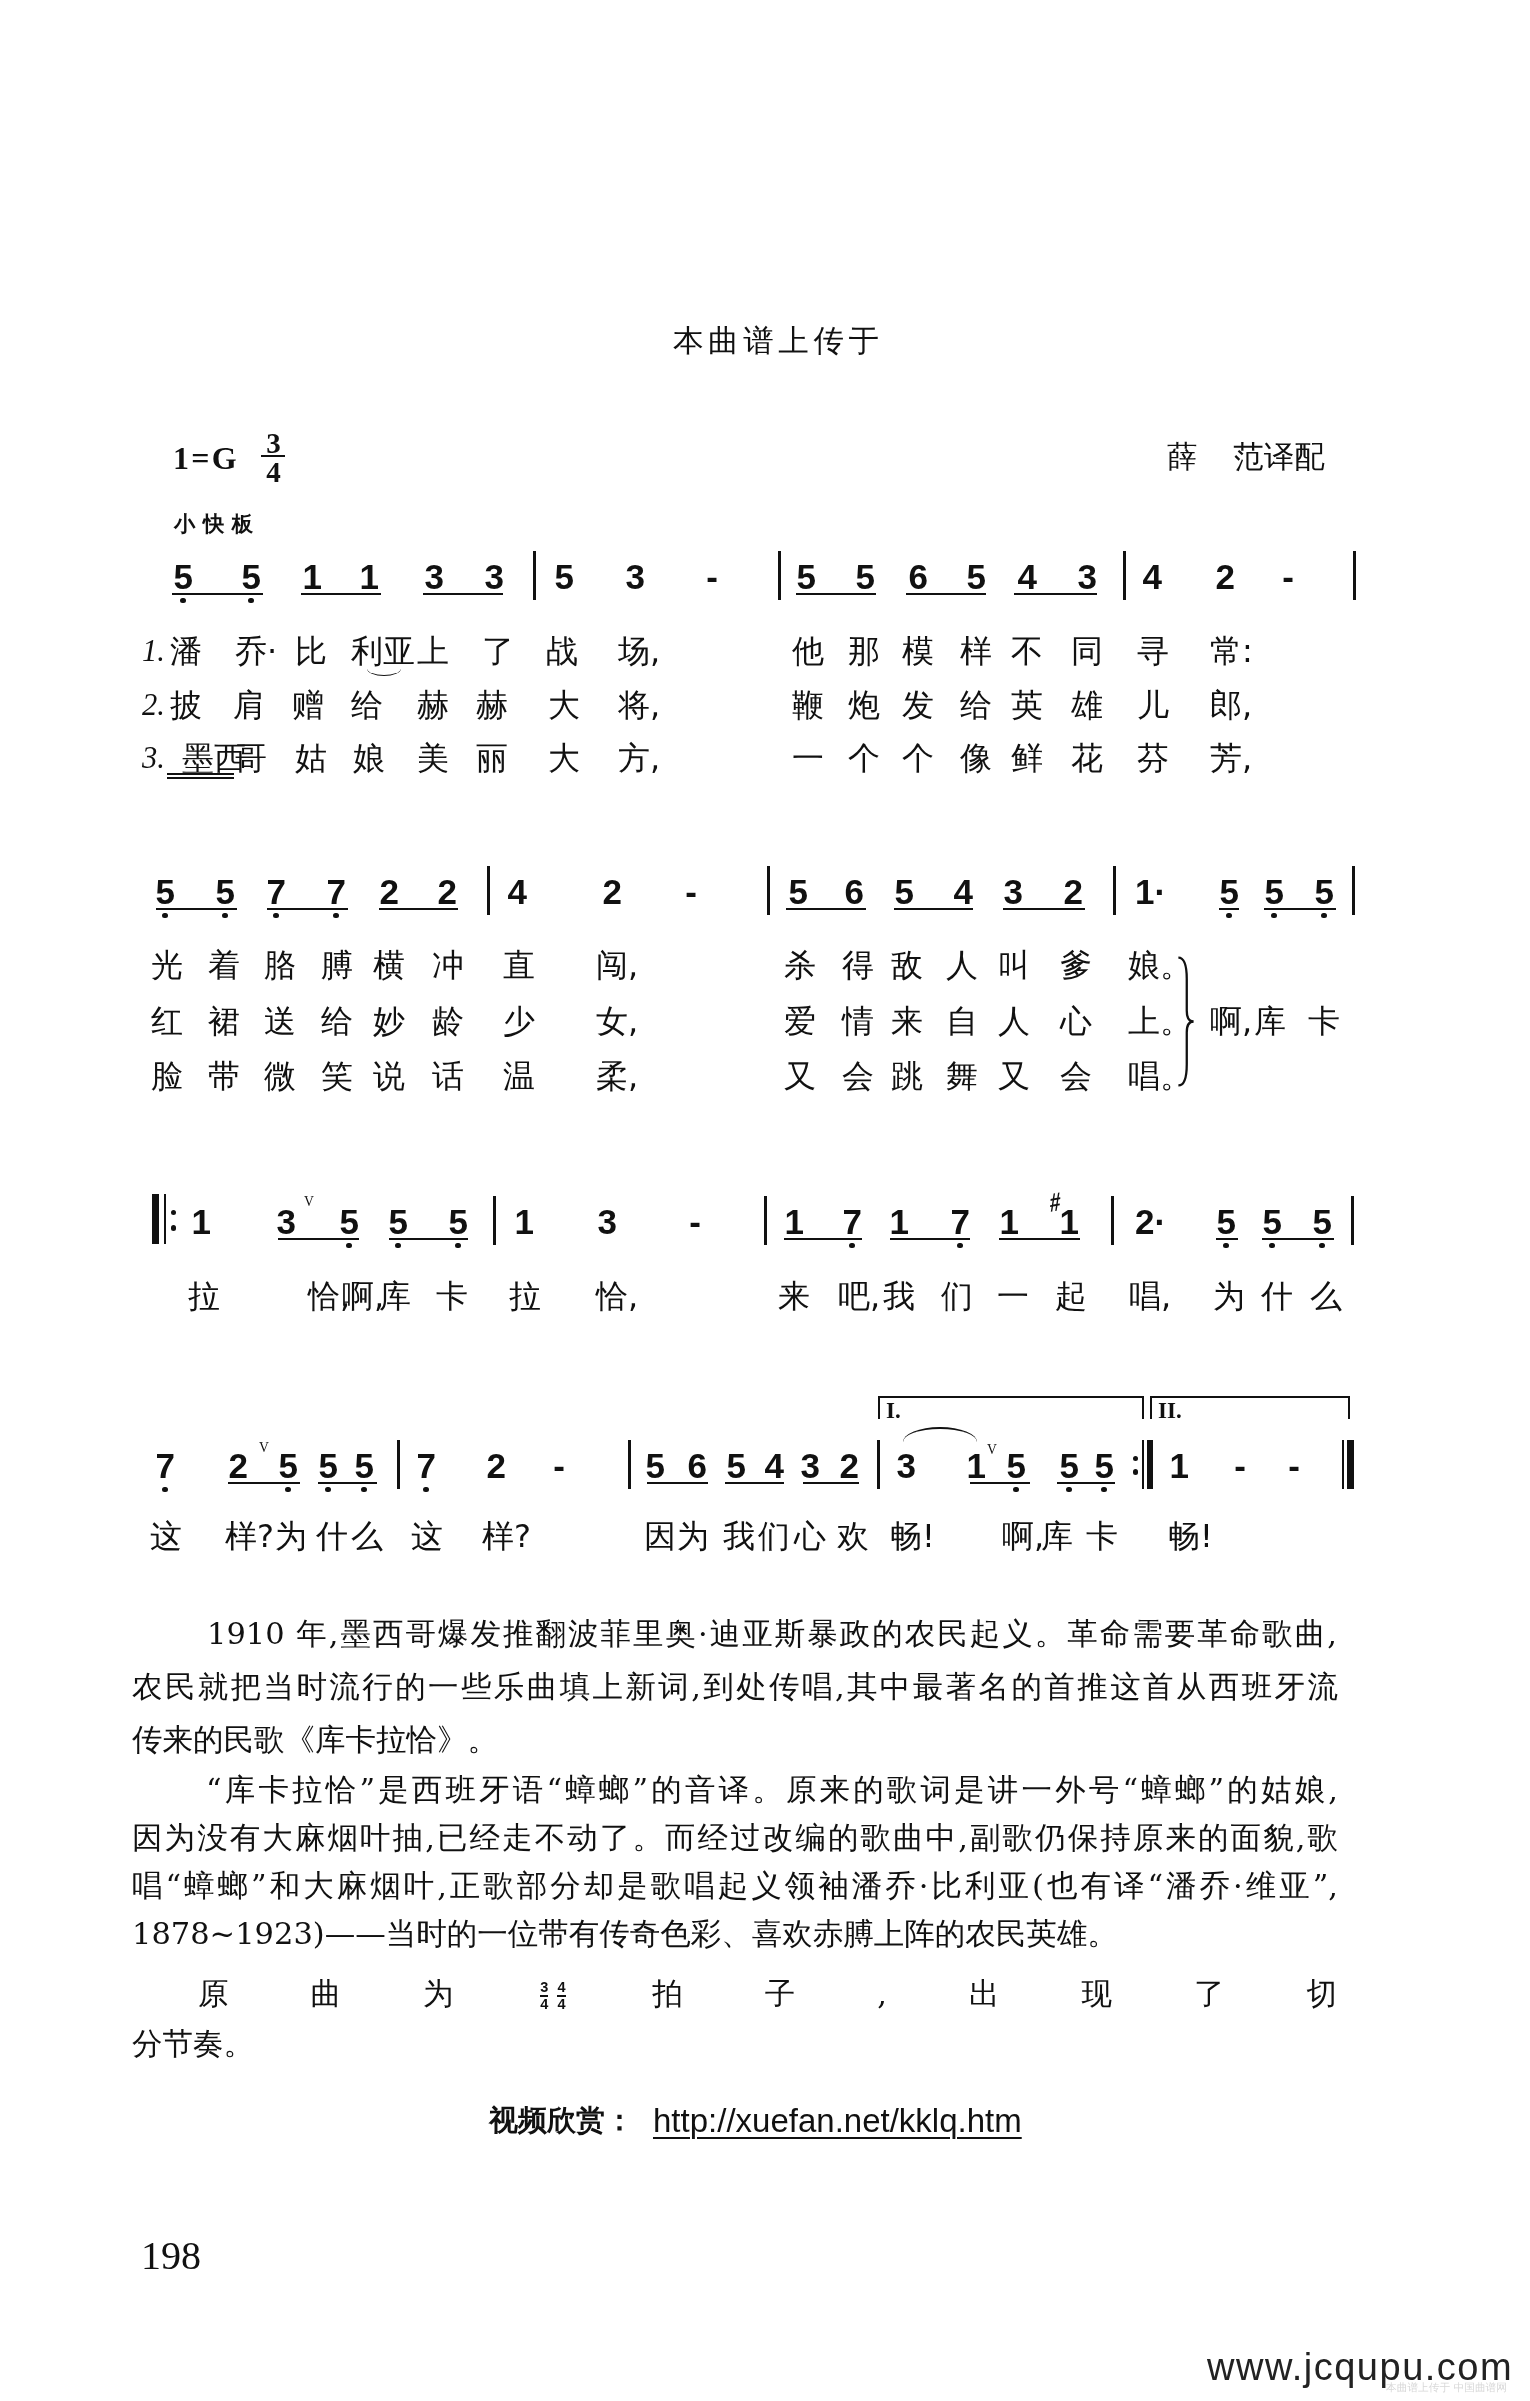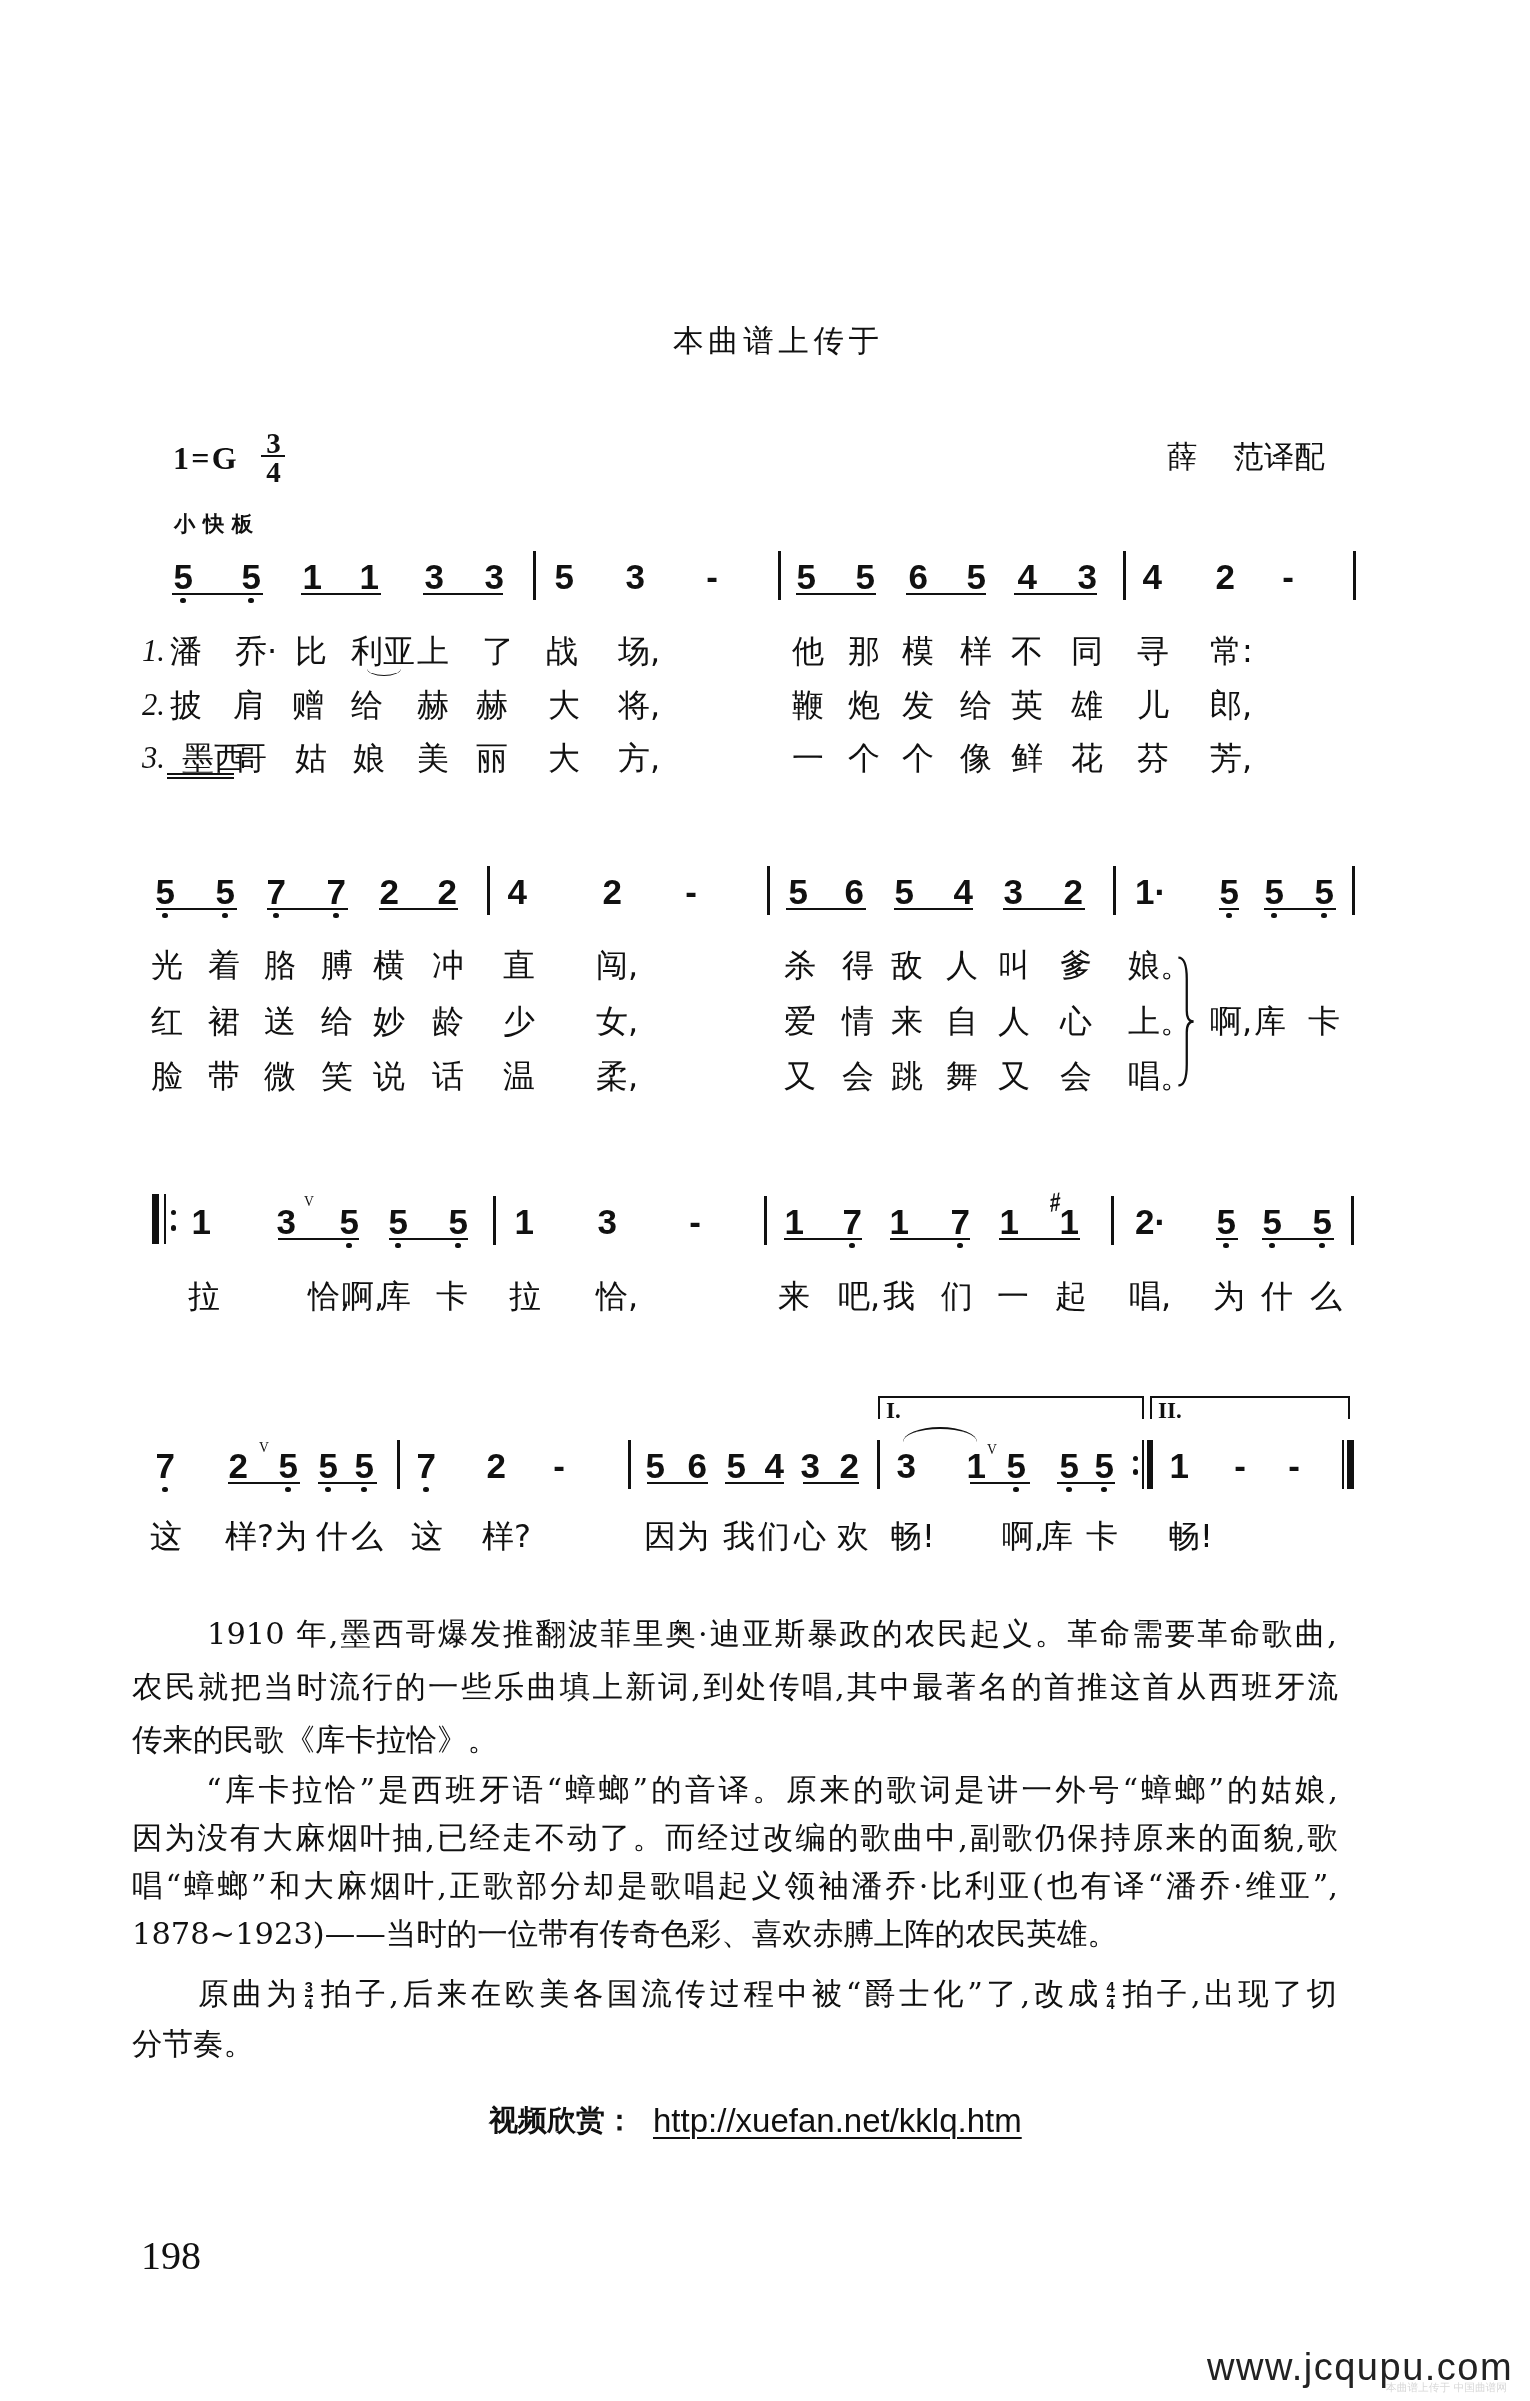--- a/index.html
+++ b/index.html
@@ -375,21 +375,21 @@
     <div class="cl" style="top:1609px;padding-left:75px;width:1130px">1910 年,墨西哥爆发推翻波菲里奥·迪亚斯暴政的农民起义。革命需要革命歌曲,</div>
     <div class="cl" style="top:1662px">农民就把当时流行的一些乐曲填上新词,到处传唱,其中最著名的首推这首从西班牙流</div>
     <div class="cl last" style="top:1715px">传来的民歌《库卡拉恰》。</div>
 
     <div class="cl" style="top:1765px;padding-left:74px;width:1132px">“库卡拉恰”是西班牙语“蟑螂”的音译。原来的歌词是讲一外号“蟑螂”的姑娘,</div>
     <div class="cl" style="top:1813px">因为没有大麻烟叶抽,已经走不动了。而经过改编的歌曲中,副歌仍保持原来的面貌,歌</div>
     <div class="cl" style="top:1861px">唱“蟑螂”和大麻烟叶,正歌部分却是歌唱起义领袖潘乔·比利亚(也有译“潘乔·维亚”,</div>
     <div class="cl last" style="top:1909px">1878~1923)——当时的一位带有传奇色彩、喜欢赤膊上阵的农民英雄。</div>
 
     <div class="cl" style="top:1969px;padding-left:66px;width:1139px">
-      <span>原曲为</span><span class="frac"><span>3</span><i class="fl"></i><span>4</span></span><span>拍子,后来在欧美各国流传过程中被“爵士化”了,改成</span><span class="frac"><span>4</span><i class="fl"></i><span>4</span></span><span>拍子,出现了切</span>
+      <span>原曲为</span><span class="frac"><span>3</span><i class="fl"></i><span>4</span></span><span class="frac"><span>4</span><i class="fl"></i><span>4</span></span><span>拍子,出现了切</span>
     </div>
     <div class="cl last" style="top:2019px">分节奏。</div>
   </div>
 
   <div class="a vlabel2">视频欣赏：</div>
   <a class="a url">http://xuefan.net/kklq.htm</a>
 
   <div class="a pno">198</div>
   <div class="a wm">www.jcqupu.com</div>
   <div class="a wmc">本曲谱上传于 中国曲谱网</div>

